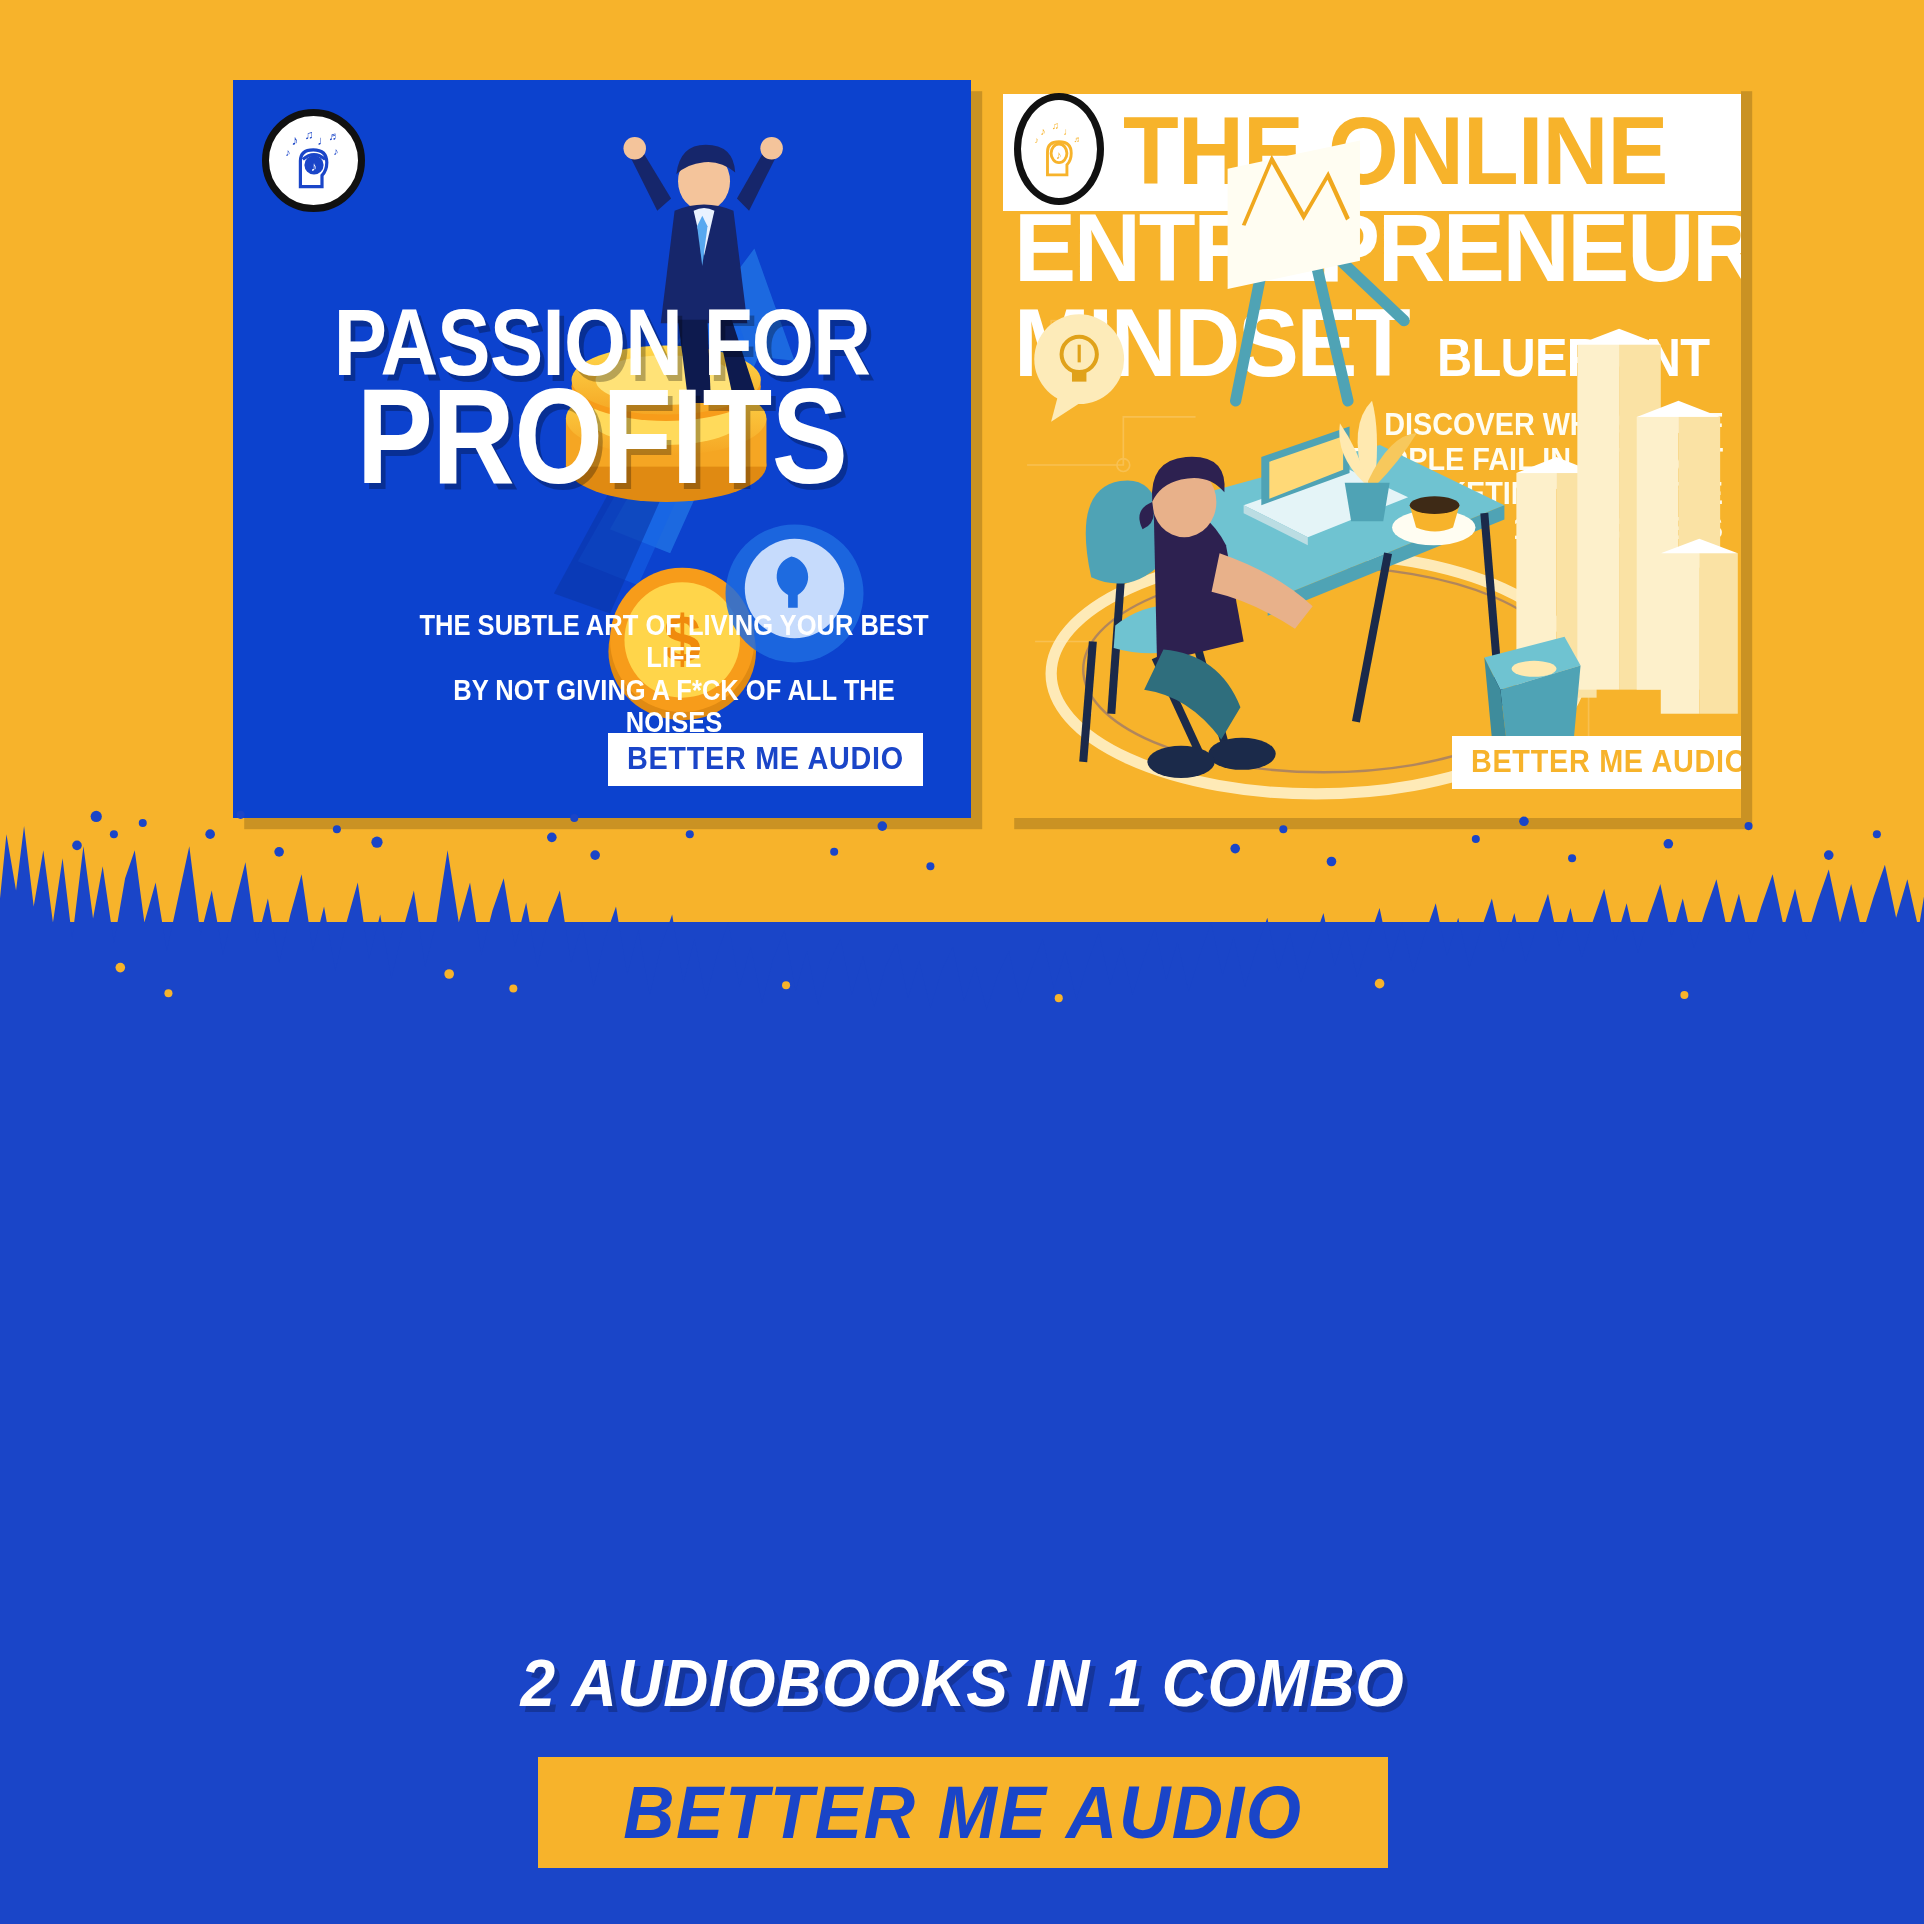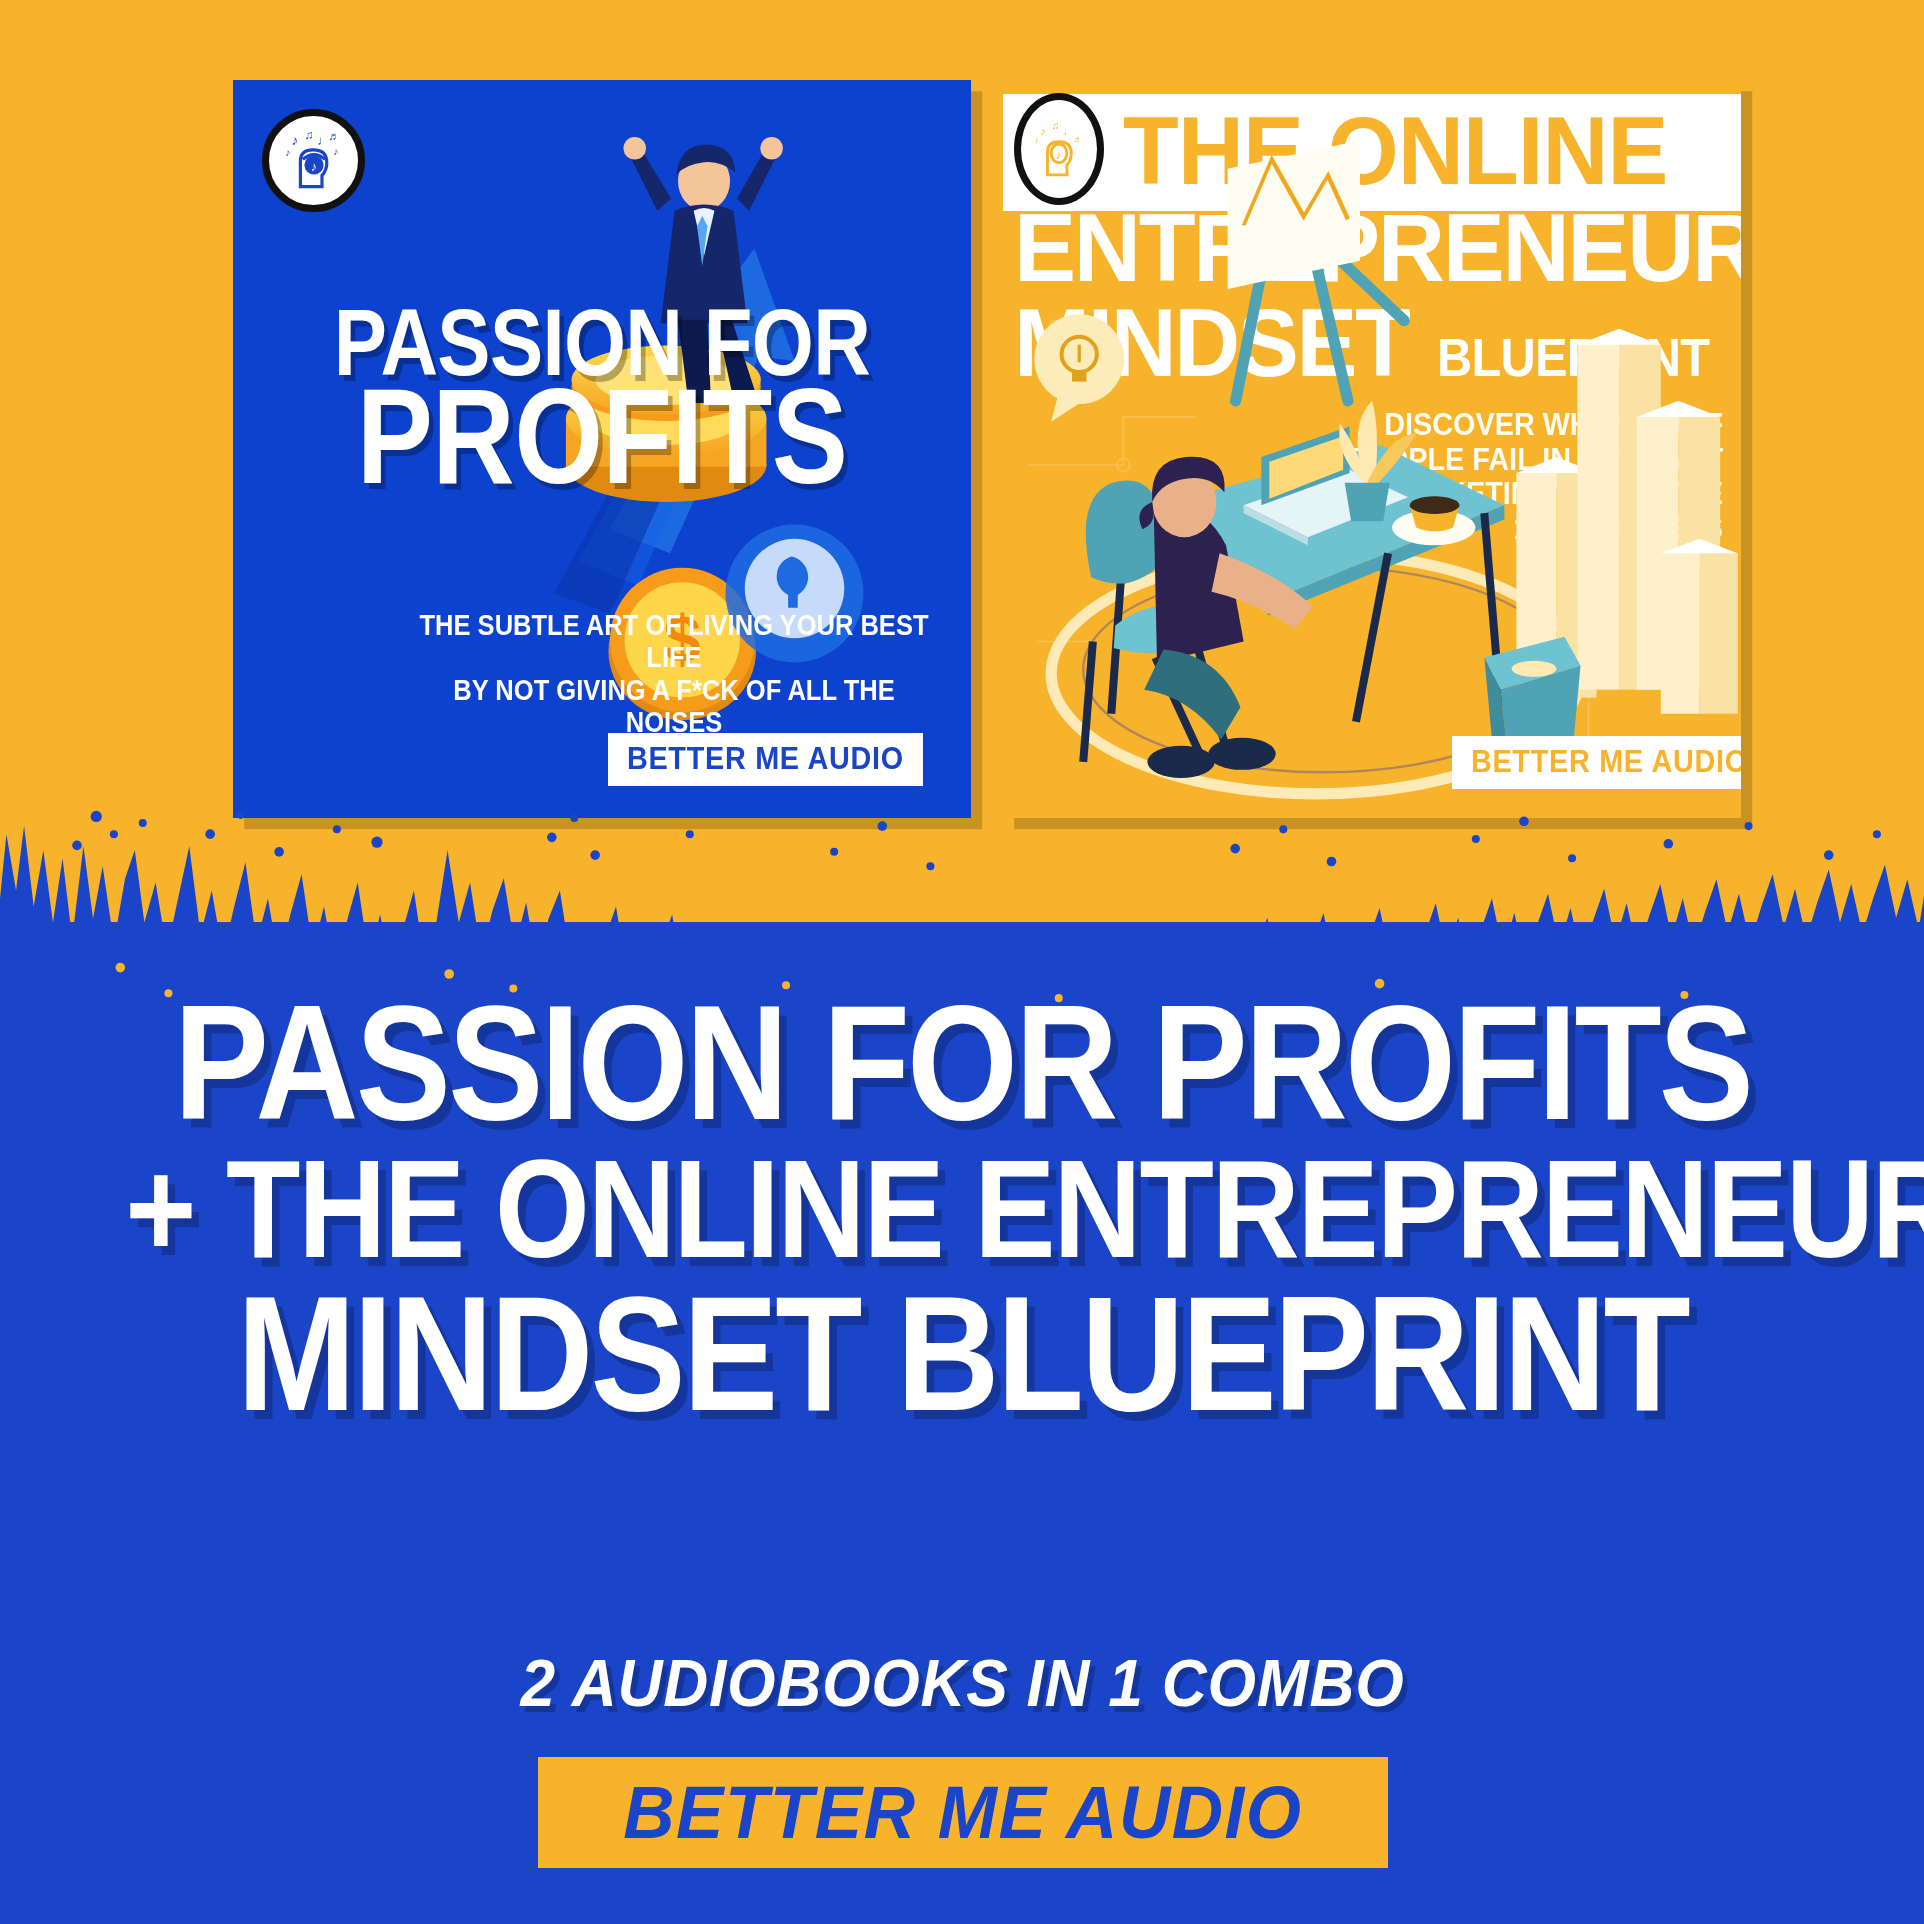--- a/index.html
+++ b/index.html
@@ -516,25 +516,20 @@
         <circle cx="150" cy="206" r="6"></circle>
           <circle cx="210" cy="238" r="5"></circle>
         <circle cx="980" cy="228" r="5"></circle>
           <circle cx="1320" cy="244" r="5"></circle>
         <circle cx="1720" cy="226" r="6"></circle>
           <circle cx="2100" cy="240" r="5"></circle>
       </g>
     </svg>
   </div>
 
-  <div class="main-title">
-    <span class="mt-line mt-1">PASSION FOR PROFITS</span>
-    <span class="mt-line mt-2">+ THE ONLINE ENTREPRENEUR</span>
-    <span class="mt-line mt-3">MINDSET BLUEPRINT</span>
-  </div>
 
   <div class="combo">2 AUDIOBOOKS IN 1 COMBO</div>
 
   <div class="brand-box">
     <span class="brand-text">BETTER ME AUDIO</span>
   </div>
 
 </div>
 
 

